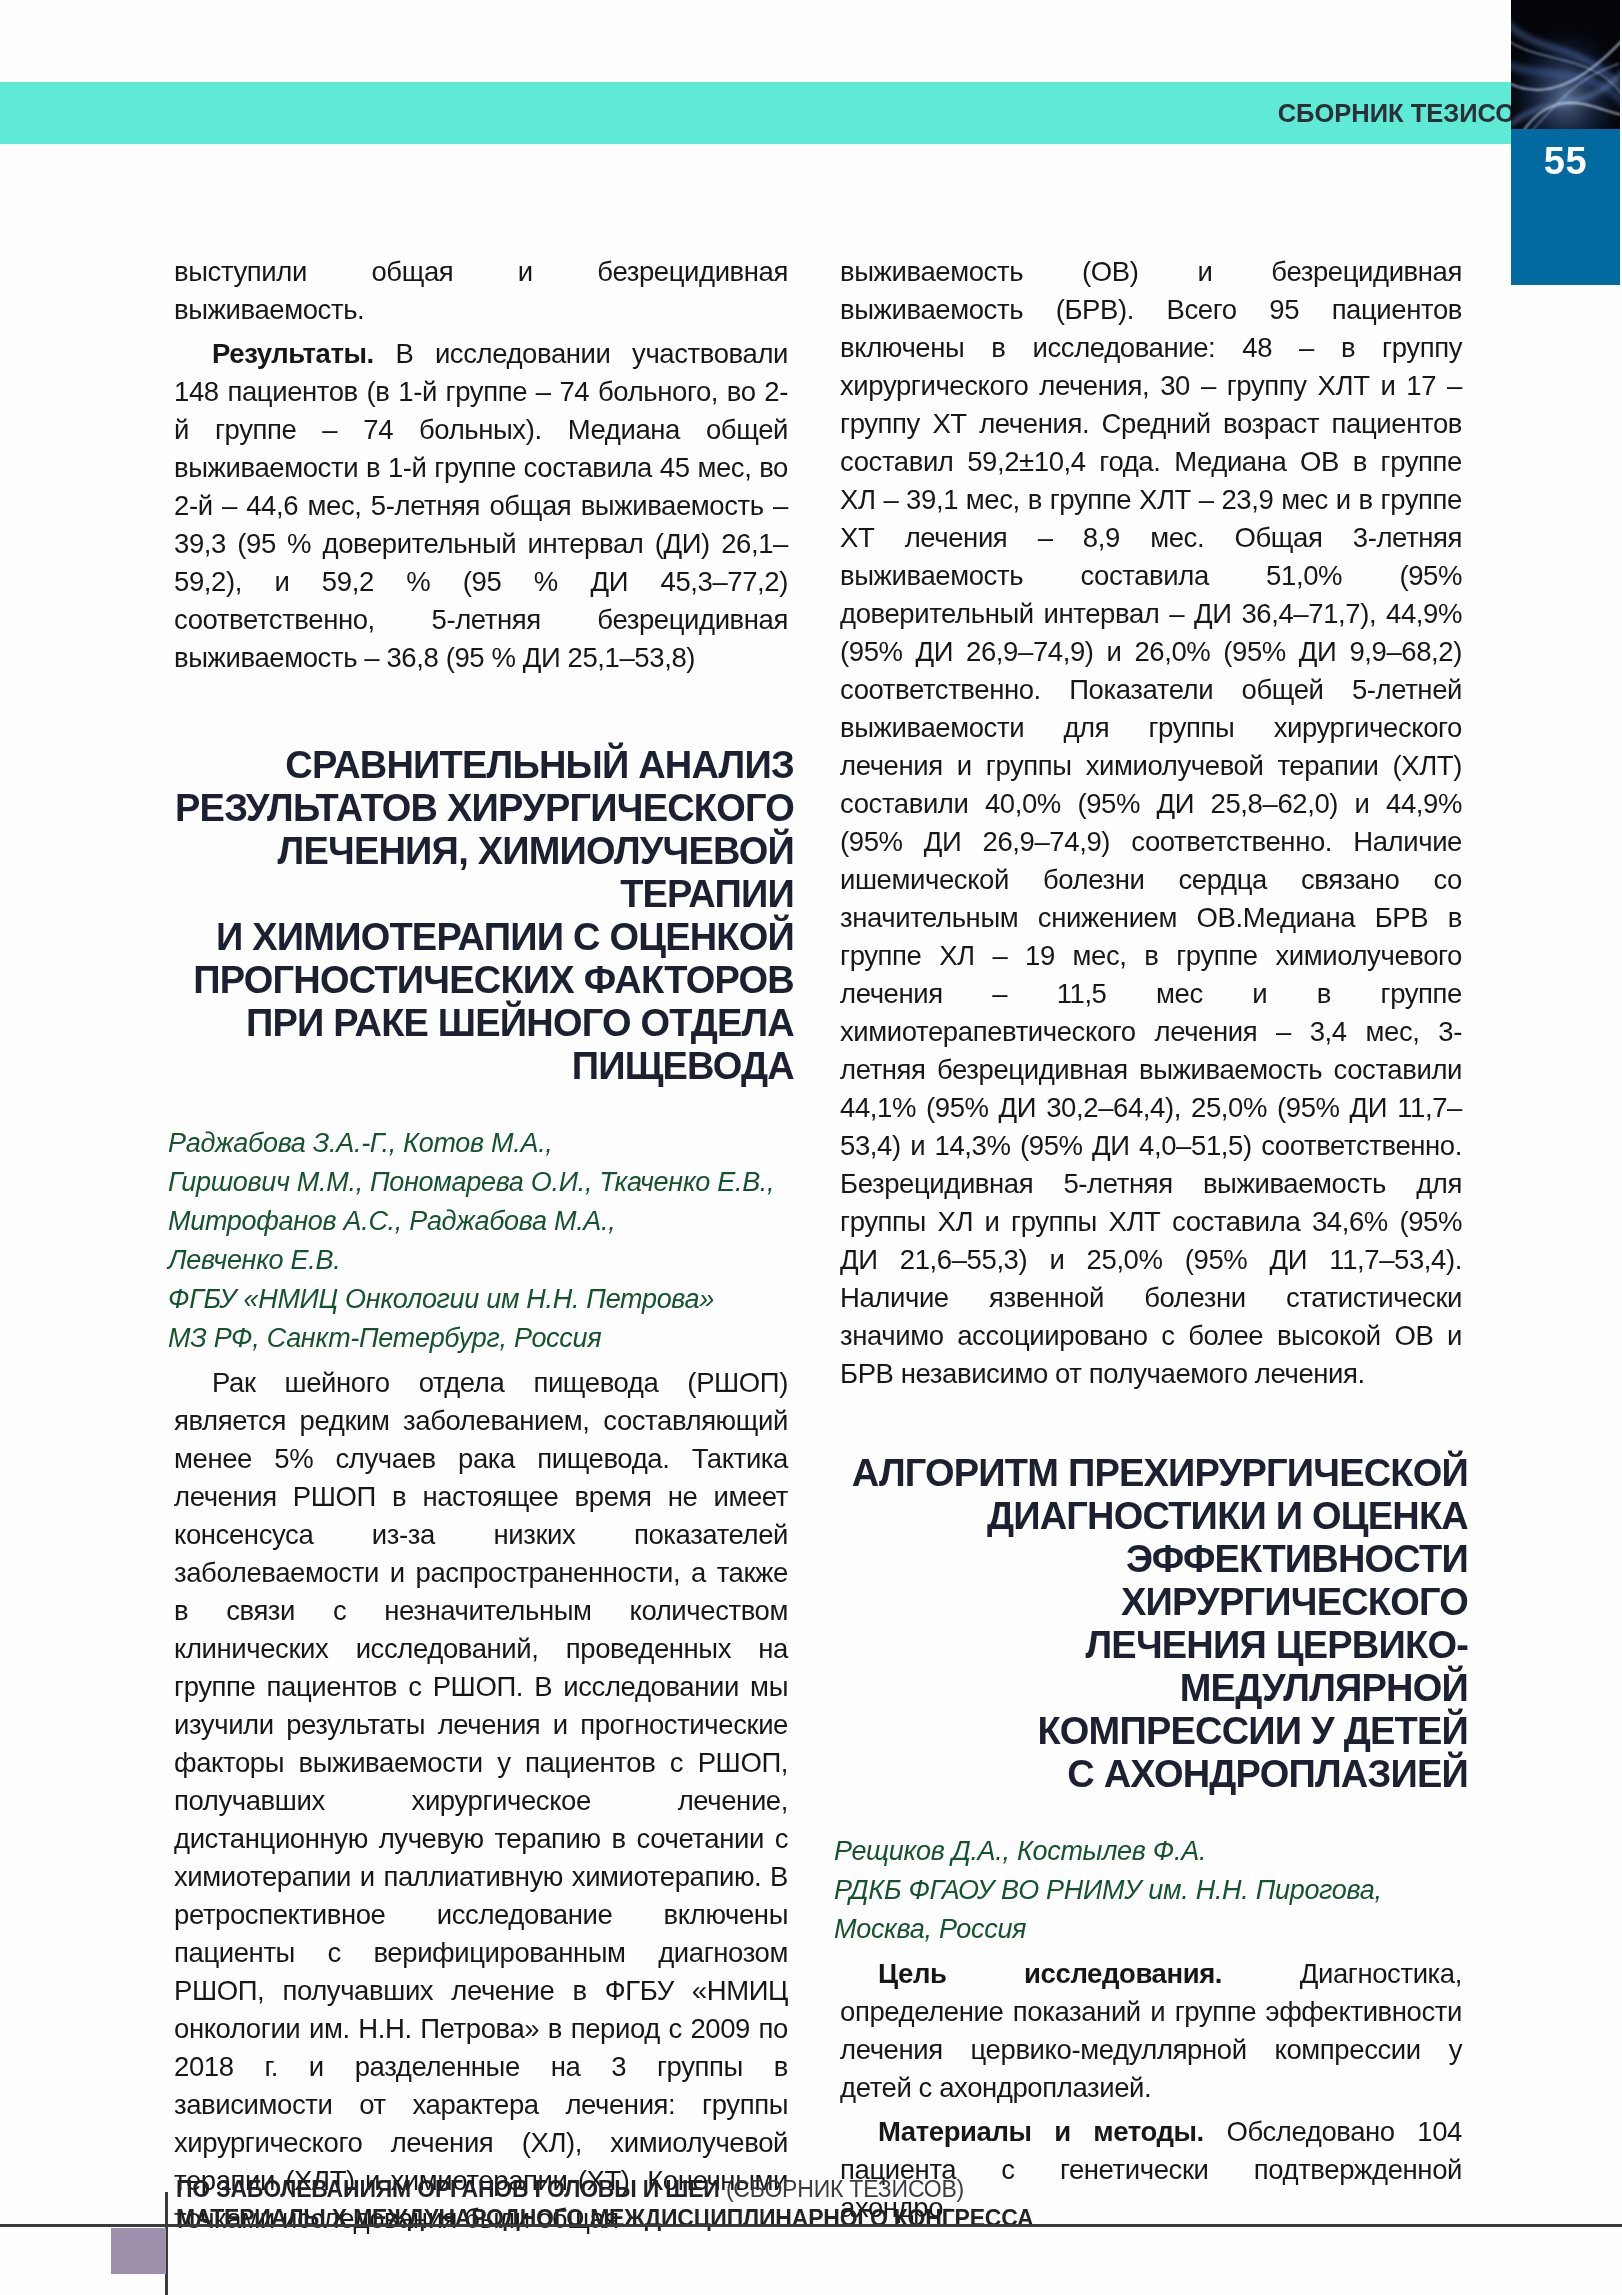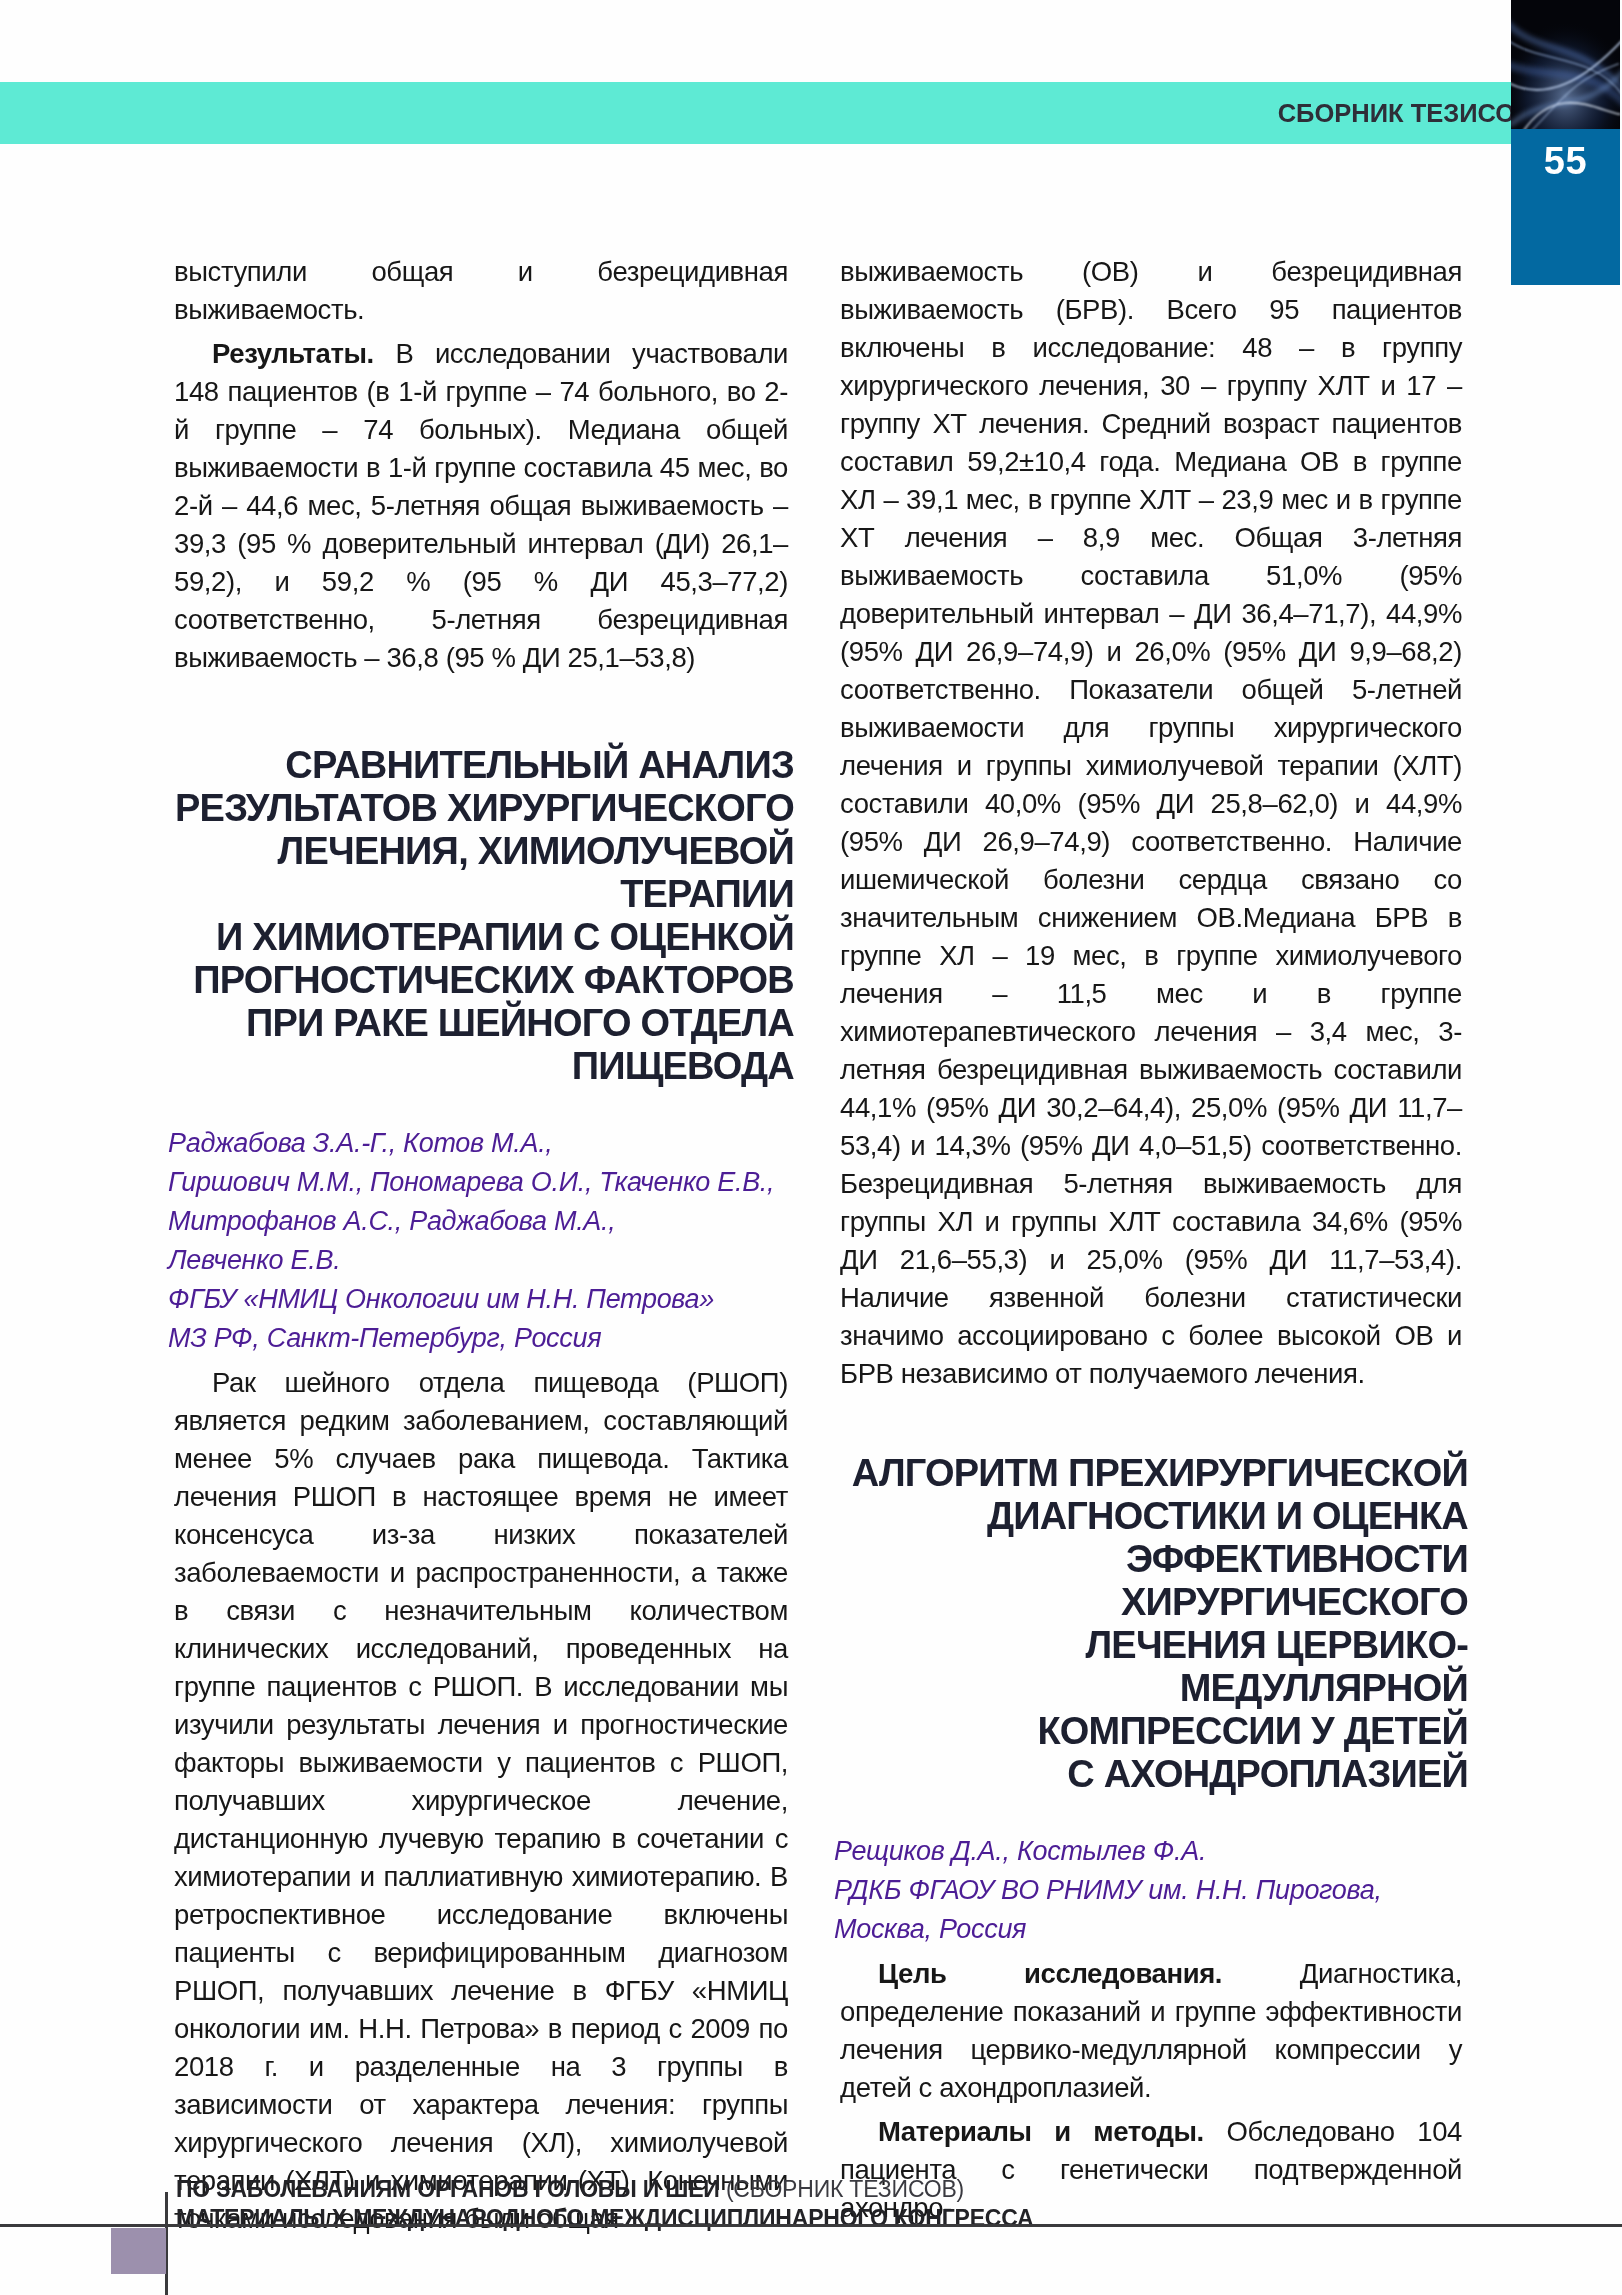--- a/index.html
+++ b/index.html
@@ -40,21 +40,21 @@
   p.indent{text-indent:38px;}
   .lead{font-weight:bold;}
   .abs-title{
     margin:67px 0 0 0;
     font-size:38px;line-height:43px;font-weight:bold;
     letter-spacing:-0.8px;color:#1d2030;white-space:pre-line;text-align:right;
   }
   .abs-title.second{margin-top:59px;}
   .authors{
     margin:36px 0 0 0;font-style:italic;font-size:27px;line-height:39px;
-    white-space:pre-line;color:#4c1d95;letter-spacing:-0.3px;
+    white-space:pre-line;color:#14532d;letter-spacing:-0.3px;
   }
   .after-authors{margin-top:39px;}
   
   .footer{
     position:absolute;left:176px;top:2175px;width:1072px;
     font-size:23px;line-height:29px;font-weight:bold;color:#232327;
     letter-spacing:-0.2px;white-space:nowrap;
   }
   .footer .regular{font-weight:normal;color:#3a3a40;}
   .rule-h{

